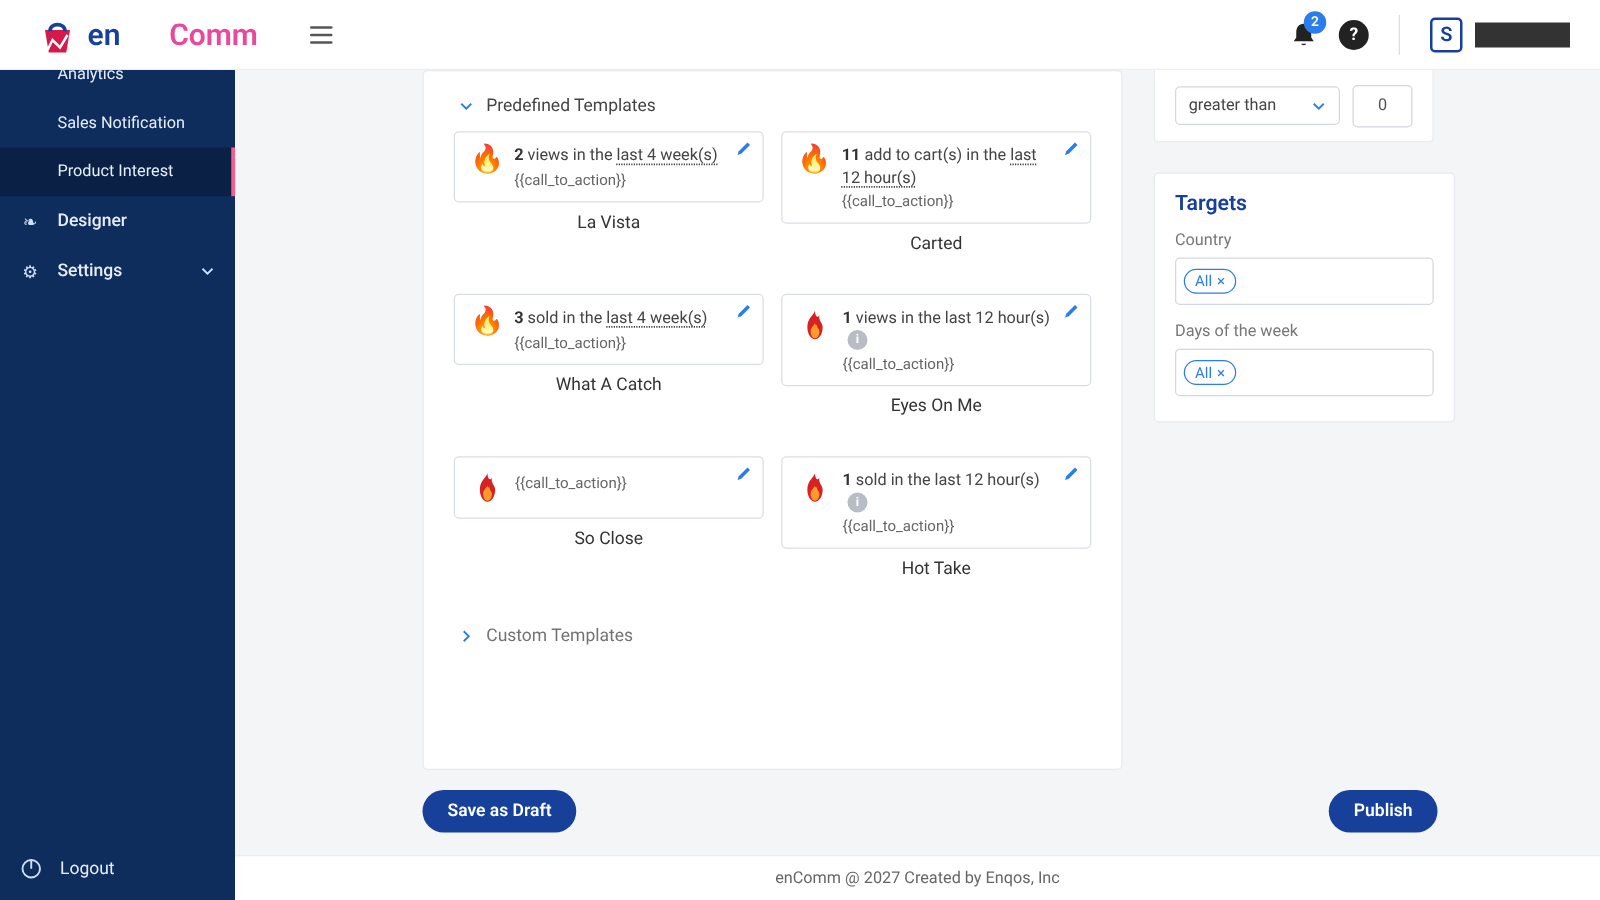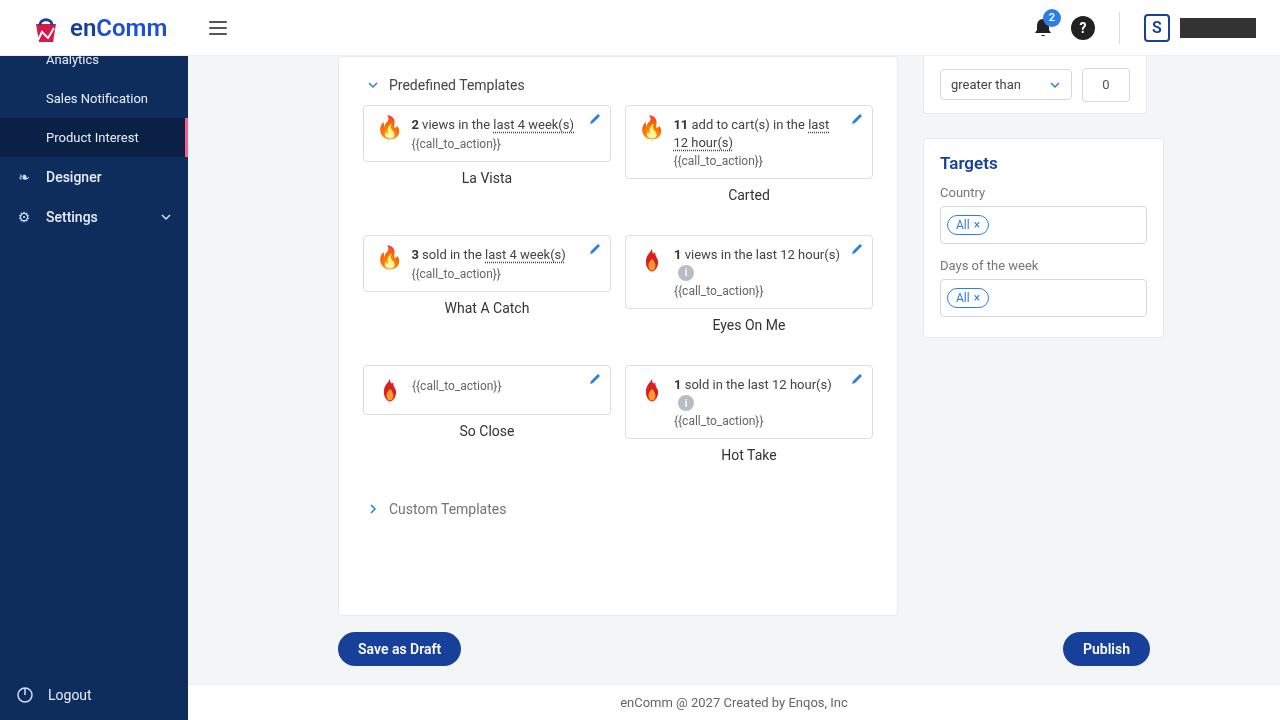--- a/index.html
+++ b/index.html
@@ -4,21 +4,21 @@
 <style>
 * { margin:0; padding:0; box-sizing:border-box; font-family:-apple-system,BlinkMacSystemFont,"Segoe UI",Roboto,Arial,sans-serif; }
 body { width:1280px; height:720px; overflow:hidden; background:#f4f5f7; }
 
 
 .header { height:56px; background:#fff; display:flex; align-items:center; padding:0 24px 0 28px; border-bottom:1px solid #eee; position:relative; z-index:10; }
 .logo-wrap { display:flex; align-items:center; gap:6px; }
 .logo-mark { position:relative; width:36px; height:36px; }
 .logo-text { font-size:24px; font-weight:600; }
 .logo-en { color:#16409a; }
-.logo-comm { color:#1d4ed8; }
+.logo-comm { color:#ec4899;margin-left:39px; }
 .menu-btn { margin-left:42px; cursor:pointer; display:flex; flex-direction:column; gap:4px; }
 .menu-btn span { display:block; width:18px; height:2px; background:#555; border-radius:1px; }
 .header-right { margin-left:auto; display:flex; align-items:center; gap:18px; }
 .bell-wrap { position:relative; }
 .badge { position:absolute; top:-8px; right:-8px; background:#2b7de9; color:#fff; font-size:11px; font-weight:600; width:18px; height:18px; border-radius:50%; display:flex; align-items:center; justify-content:center; }
 .help-circle { width:24px; height:24px; background:#222; border-radius:50%; color:#fff; display:flex; align-items:center; justify-content:center; font-size:14px; font-weight:700; }
 .divider-v { width:1px; height:32px; background:#ddd; margin:0 6px; }
 .user-box { display:flex; align-items:center; gap:10px; }
 .user-initial { width:26px; height:28px; border:2px solid #16409a; border-radius:4px; display:flex; align-items:center; justify-content:center; color:#16409a; font-weight:600; font-size:16px; }
 .user-bar { width:76px; height:20px; background:#333; }

